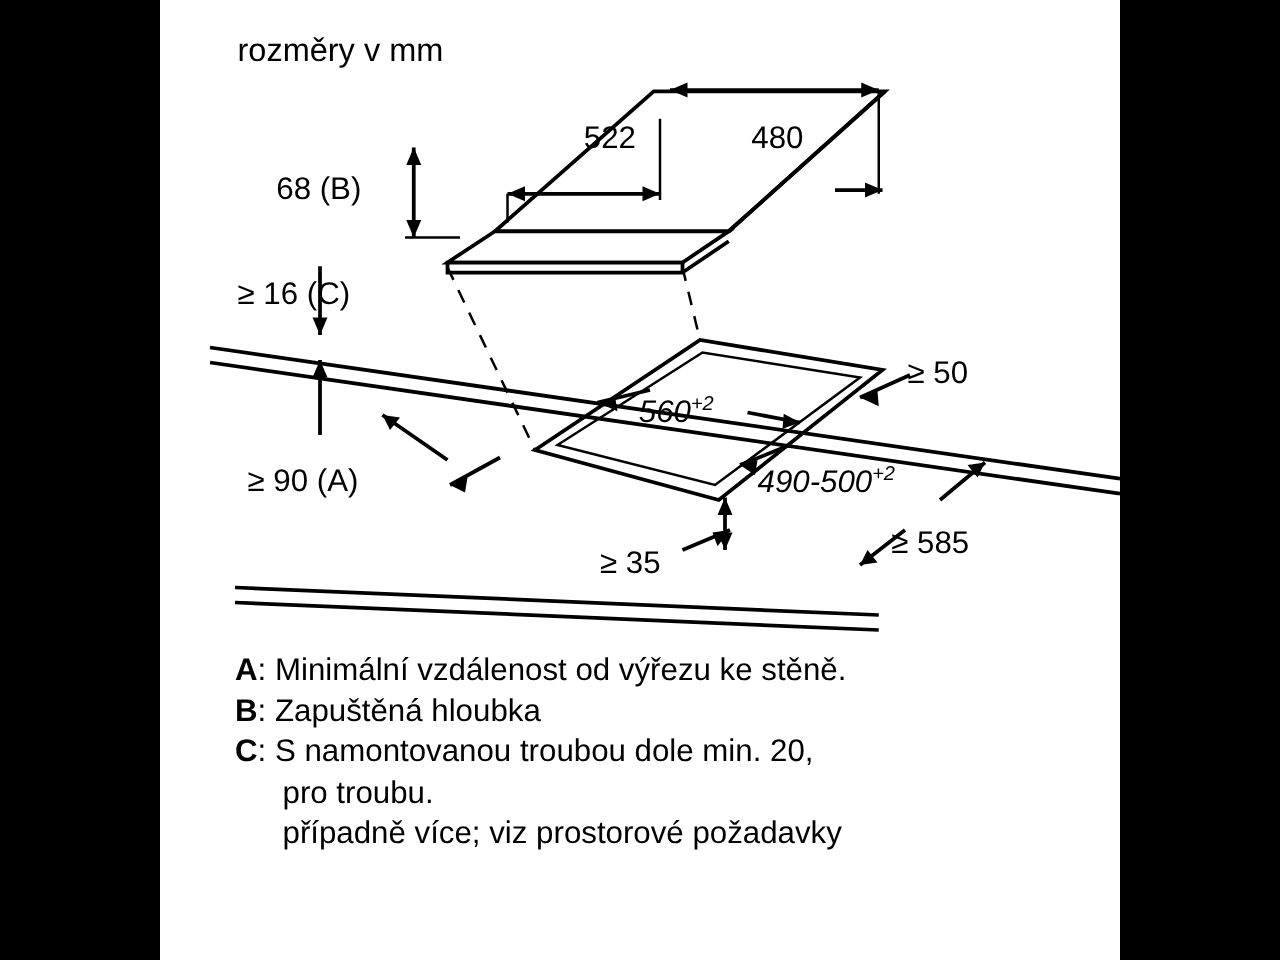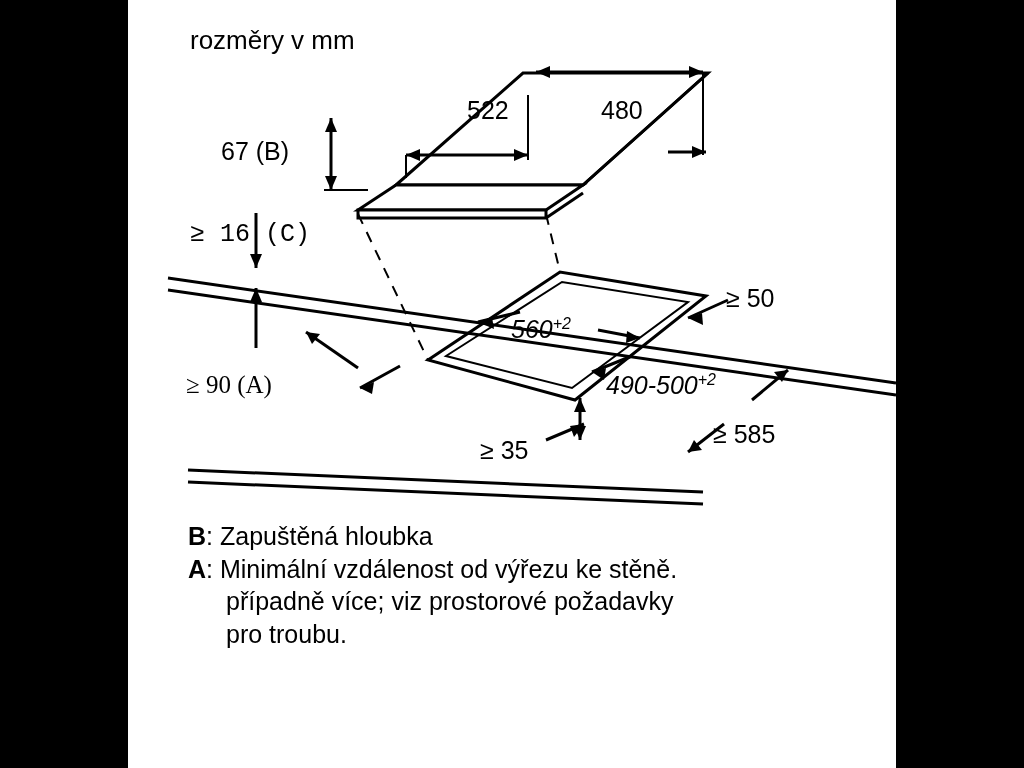--- a/index.html
+++ b/index.html
@@ -197,37 +197,38 @@
           <line x1="418" y1="440" x2="456" y2="424"></line>
           <polygon points="456,424 442,426 446,437" fill="#000000" stroke="none"></polygon>
         </g>
 
       </g>
     </svg>
 
     <div class="lbl" style="left:303px; top:97px;margin-left:36px;">522</div>
     <div class="lbl" style="left:473px; top:97px;">480</div>
 
-    <div class="lbl" style="left:93px; top:138px;"><span>67 (B)</span></div>
-
-    <div class="lbl" style="left:62px; top:222px;font-family:Liberation Mono, monospace;">≥ 16 (C)</div>
-
-    <div class="lbl" style="left:58px; top:372px;font-family:Liberation Serif, serif;">≥ 90 (A)</div>
+    <div class="lbl" style="left:93px; top:138px;"><span>68 (B)</span></div>
+
+    <div class="lbl" style="left:62px; top:222px;">≥ 16 (C)</div>
+
+    <div class="lbl" style="left:70px; top:372px;">≥ 90 (A)</div>
 
     <div class="lbl" style="left:383px; top:316px;font-style:italic;"><span>560</span><span class="sup">+2</span></div>
 
     <div class="lbl" style="left:478px; top:372px;font-style:italic;"><span>490-500</span><span class="sup">+2</span></div>
 
     <div class="lbl" style="left:598px; top:285px;text-align:center;">≥ 50</div>
 
     <div class="lbl" style="left:352px; top:437px;">≥ 35</div>
 
     <div class="lbl" style="left:585px; top:421px;">≥ 585</div>
 
     <div id="legend">
+      <div class="legend-row"><span class="legend-key">A</span><span>: Minimální vzdálenost od výřezu ke stěně.</span></div>
       <div class="legend-row"><span class="legend-key">B</span><span>: Zapuštěná hloubka</span></div>
-      <div class="legend-row"><span class="legend-key">A</span><span>: Minimální vzdálenost od výřezu ke stěně.</span></div>
+      <div class="legend-row"><span class="legend-key">C</span><span>: S namontovanou troubou dole min. 20,</span></div>
+      <div class="legend-cont">pro troubu.</div>
       <div class="legend-cont">případně více; viz prostorové požadavky</div>
-      <div class="legend-cont">pro troubu.</div>
     </div>
 
   </div>
 </div>
 
 </body></html>

